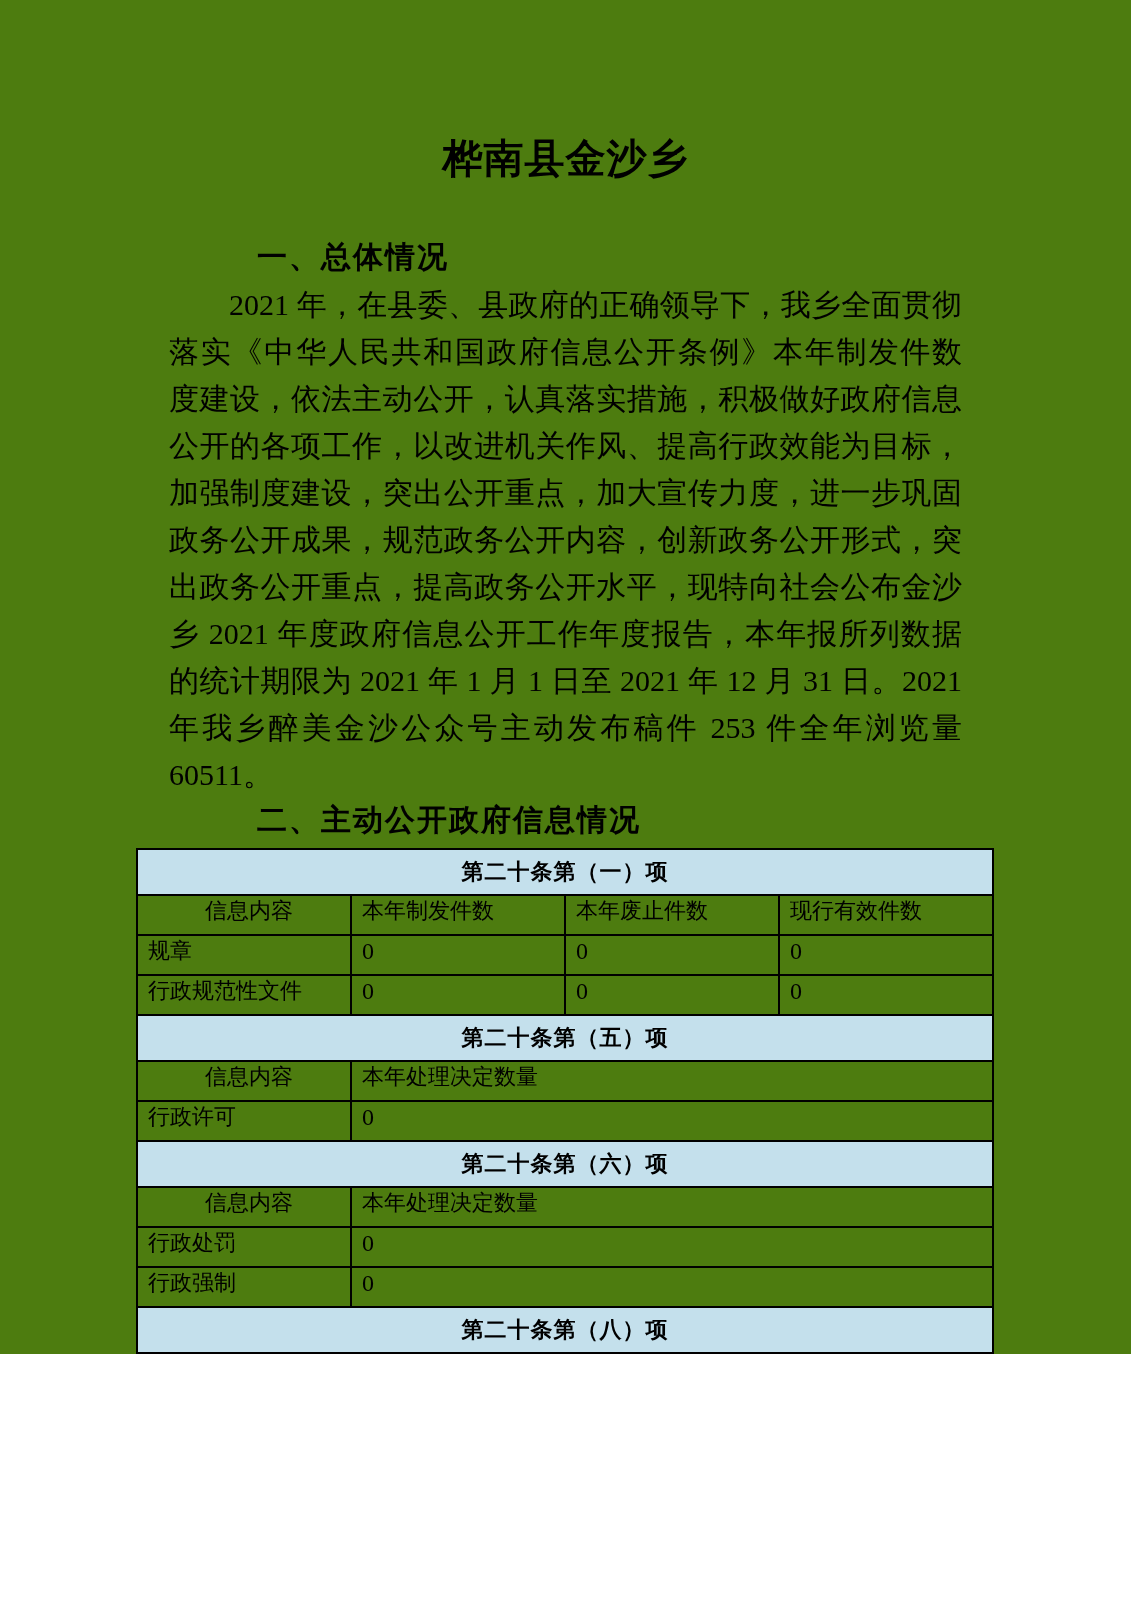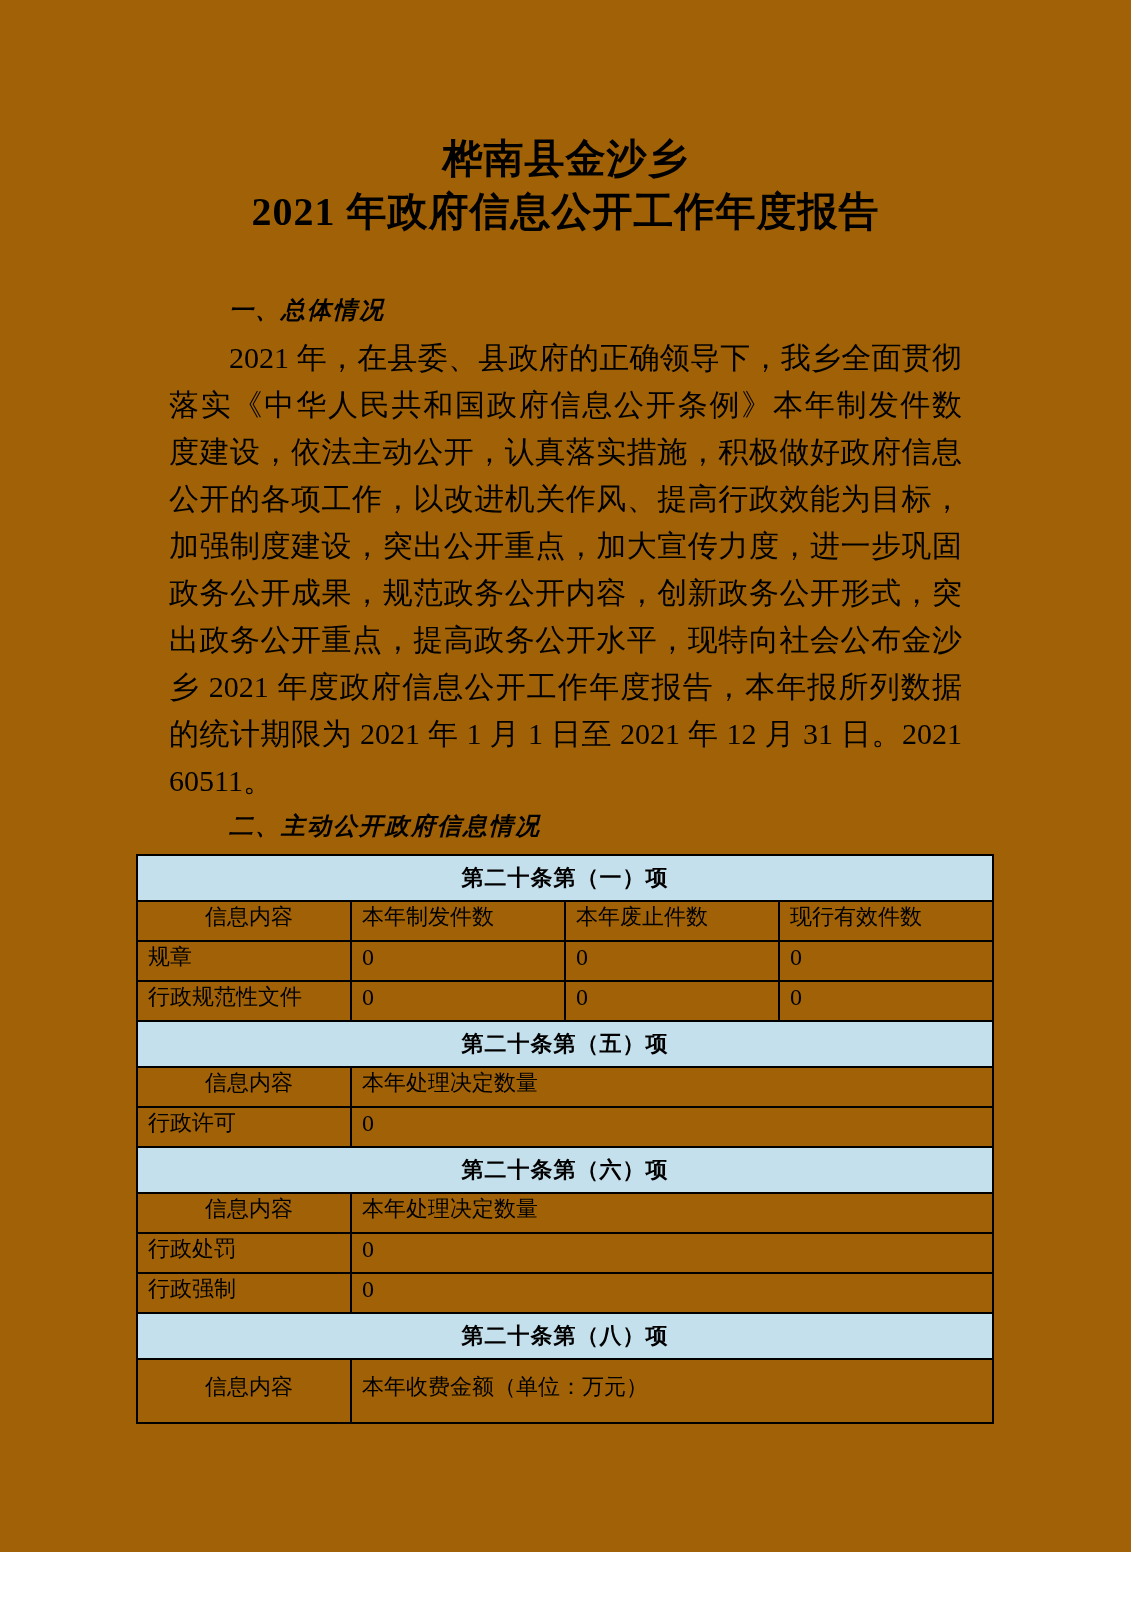--- a/index.html
+++ b/index.html
@@ -1,48 +1,47 @@
 <!DOCTYPE html>
 <html style="--accent: #c4e0ec;"><head>
 <meta charset="utf-8">
 <style>
   * { margin: 0; padding: 0; box-sizing: border-box; }
   html, body { background: #ffffff; }
   .page {
     position: relative;
     width: 1131px;
-    height: 1552px;
+    height: 1354px;
     margin: 0 auto;
-    background: #a16207;
+    background: #4d7c0f;
     overflow: hidden;
     font-family: "Liberation Serif", "DejaVu Serif", serif;
     color: #000;
   }
   .doc-title {
     padding-top: 132px;
     text-align: center;
     font-family: "Liberation Serif", "DejaVu Serif", serif;
     font-weight: bold;
     font-size: 40px;
     line-height: 53px;
     letter-spacing: 1px;
   }
   .content {
     width: 793px;
     margin: 0 auto 0 169px;
   }
   .sec-heading {
     margin-top: 52px;
-    margin-left: 60px;
+    margin-left: 88px;
     font-family: "Liberation Sans", "DejaVu Sans", sans-serif;
     font-weight: 600;
-    font-size: 24px;
+    font-size: 30px;
     line-height: 40px;
     letter-spacing: 2px;
-    font-style: italic;
   }
   .sec-heading.second {
     margin-top: 2px;
   }
   .body-par {
     margin-top: 4px;
     font-size: 30px;
   }
   .body-par .line {
     height: 47px;
@@ -87,36 +86,36 @@
   td.pad-c { padding-left: 14px; }
   td.pad-d { padding-left: 28px; }
 </style>
 </head>
 <body>
 
 <div class="page">
 
   <div class="doc-title">
     <div>桦南县金沙乡</div>
-    <div>2021 年政府信息公开工作年度报告</div>
   </div>
 
   <div class="content">
     <div class="sec-heading">一、总体情况</div>
 
     <div class="body-par">
       <div class="line first">2021 年，在县委、县政府的正确领导下，我乡全面贯彻</div>
       <div class="line">落实《中华人民共和国政府信息公开条例》本年制发件数</div>
       <div class="line">度建设，依法主动公开，认真落实措施，积极做好政府信息</div>
       <div class="line">公开的各项工作，以改进机关作风、提高行政效能为目标，</div>
       <div class="line">加强制度建设，突出公开重点，加大宣传力度，进一步巩固</div>
       <div class="line">政务公开成果，规范政务公开内容，创新政务公开形式，突</div>
       <div class="line">出政务公开重点，提高政务公开水平，现特向社会公布金沙</div>
       <div class="line">乡 2021 年度政府信息公开工作年度报告，本年报所列数据</div>
       <div class="line">的统计期限为 2021 年 1 月 1 日至 2021 年 12 月 31 日。2021</div>
+      <div class="line">年我乡醉美金沙公众号主动发布稿件 253 件全年浏览量</div>
       <div class="line last">60511。</div>
     </div>
 
     <div class="sec-heading second">二、主动公开政府信息情况</div>
   </div>
 
   <table class="gov">
     <colgroup>
       <col style="width:25%">
         <col style="width:25%">

